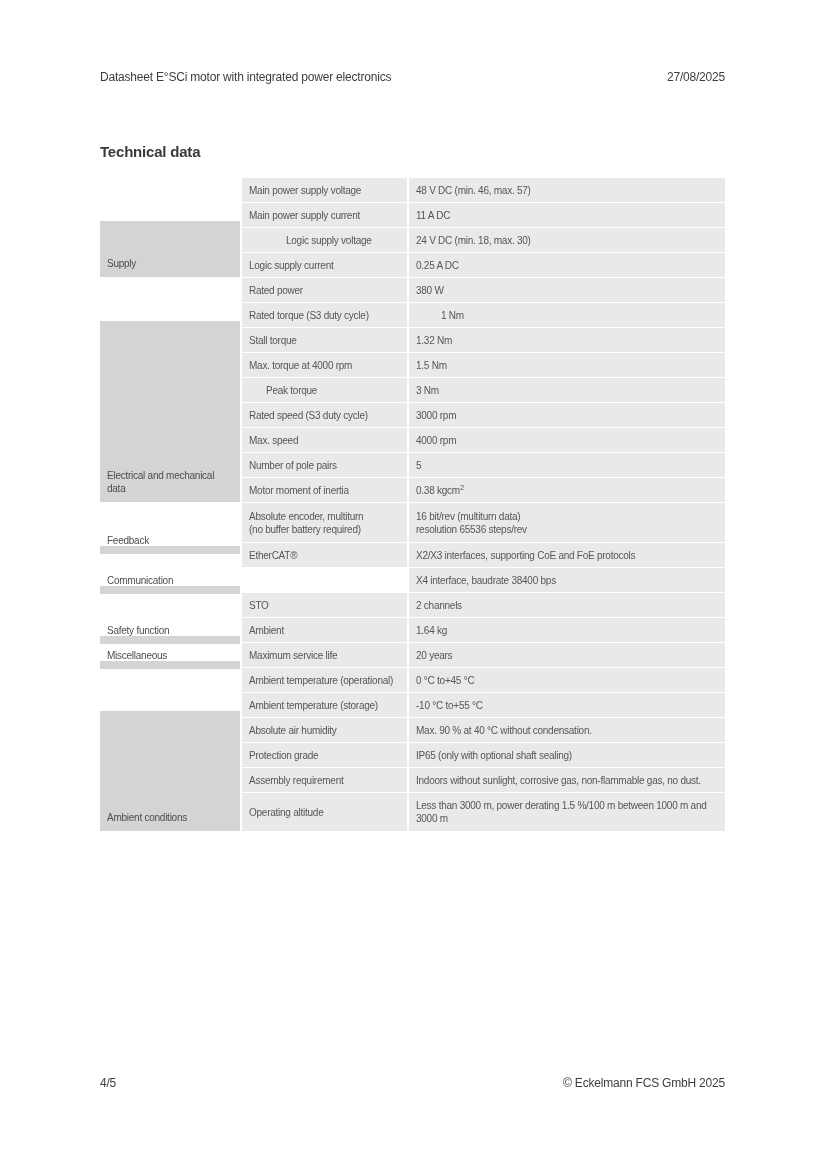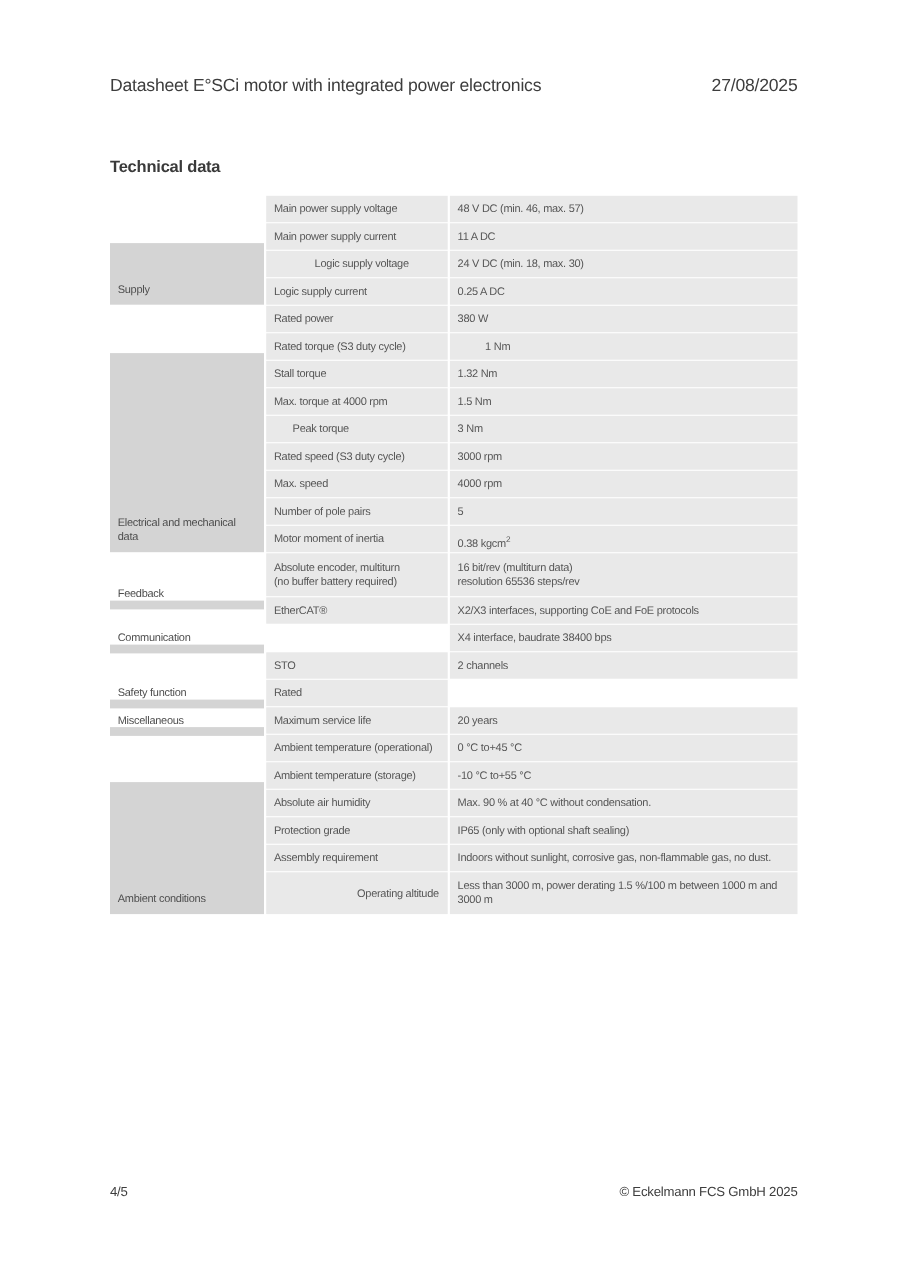--- a/index.html
+++ b/index.html
@@ -12,21 +12,21 @@
     color: #4a4a4a;
     overflow: hidden;
   }
   .header {
     position: absolute;
     left: 100px;
     top: 70px;
     width: 625px;
     display: flex;
     justify-content: space-between;
-    font-size: 16px;
+    font-size: 12px;
     letter-spacing: -0.2px;
     color: #3d3d3d;
   }
   .section-title {
     position: absolute;
     left: 100px;
     top: 143px;
     margin: 0;
     font-size: 15px;
     font-weight: 700;
@@ -124,21 +124,21 @@
         <div class="cell" style="grid-area: 4 / 3;">1.5 Nm</div>
         <div class="cell" style="grid-area: 5 / 2; padding-left: 24px;">Peak torque</div>
         <div class="cell" style="grid-area: 5 / 3;">3 Nm</div>
         <div class="cell" style="grid-area: 6 / 2;">Rated speed (S3 duty cycle)</div>
         <div class="cell" style="grid-area: 6 / 3;">3000 rpm</div>
         <div class="cell" style="grid-area: 7 / 2;">Max. speed</div>
         <div class="cell" style="grid-area: 7 / 3;">4000 rpm</div>
         <div class="cell" style="grid-area: 8 / 2;">Number of pole pairs</div>
         <div class="cell" style="grid-area: 8 / 3;">5</div>
         <div class="cell" style="grid-area: 9 / 2;">Motor moment of inertia</div>
-        <div class="cell" style="grid-area: 9 / 3; justify-content: flex-end;">
+        <div class="cell" style="grid-area: 9 / 3;">
           <div><span>0.38 kgcm</span><sup>2</sup></div>
         </div>
       </div>
       <div class="group" style="grid-template-rows: 39px;">
         <div class="cat" style="grid-row: 1 / span 1;">Feedback</div>
         <div class="cell" style="grid-area: 1 / 2;">
           <div>Absolute encoder, multiturn</div>
           <div>(no buffer battery required)</div>
         </div>
         <div class="cell" style="grid-area: 1 / 3;">
@@ -152,37 +152,38 @@
         <div class="cell" style="grid-area: 1 / 3;">X2/X3 interfaces, supporting CoE and FoE protocols</div>
         <div class="cell" style="grid-area: 2 / 3;">X4 interface, baudrate 38400 bps</div>
       </div>
       <div class="group" style="grid-template-rows: 24px;">
         <div class="cat" style="grid-row: 1 / span 1;">Safety function</div>
         <div class="cell" style="grid-area: 1 / 2;">STO</div>
         <div class="cell" style="grid-area: 1 / 3;">2 channels</div>
       </div>
       <div class="group" style="grid-template-rows: 24px 24px;">
         <div class="cat" style="grid-row: 1 / span 2;">Miscellaneous</div>
-        <div class="cell" style="grid-area: 1 / 2;">Rated</div>
+        <div class="cell" style="grid-area: 1 / 2;">Ambient</div>
+        <div class="cell" style="grid-area: 1 / 3;">1.64 kg</div>
         <div class="cell" style="grid-area: 2 / 2;">Maximum service life</div>
         <div class="cell" style="grid-area: 2 / 3;">20 years</div>
       </div>
       <div class="group" style="grid-template-rows: 24px 24px 24px 24px 24px 38px;">
         <div class="cat" style="grid-row: 1 / span 6;">Ambient conditions</div>
         <div class="cell" style="grid-area: 1 / 2;">Ambient temperature (operational)</div>
         <div class="cell" style="grid-area: 1 / 3;">0 °C to+45 °C</div>
         <div class="cell" style="grid-area: 2 / 2;">Ambient temperature (storage)</div>
         <div class="cell" style="grid-area: 2 / 3;">-10 °C to+55 °C</div>
         <div class="cell" style="grid-area: 3 / 2;">Absolute air humidity</div>
         <div class="cell" style="grid-area: 3 / 3;">Max. 90 % at 40 °C without condensation.</div>
         <div class="cell" style="grid-area: 4 / 2;">Protection grade</div>
         <div class="cell" style="grid-area: 4 / 3;">IP65 (only with optional shaft sealing)</div>
         <div class="cell" style="grid-area: 5 / 3;">Indoors without sunlight, corrosive gas, non-flammable gas, no dust.</div>
         <div class="cell" style="grid-area: 5 / 2;">Assembly requirement</div>
-        <div class="cell" style="grid-area: 6 / 2; text-align: right;">Operating altitude</div>
+        <div class="cell" style="grid-area: 6 / 2;">Operating altitude</div>
         <div class="cell" style="grid-area: 6 / 3;">Less than 3000 m, power derating 1.5 %/100 m between 1000 m and 3000 m</div>
       </div>
     </div>
 
   <div class="footer">
     <span>4/5</span>
     <span>© Eckelmann FCS GmbH 2025</span>
   </div>
 
 </div>

